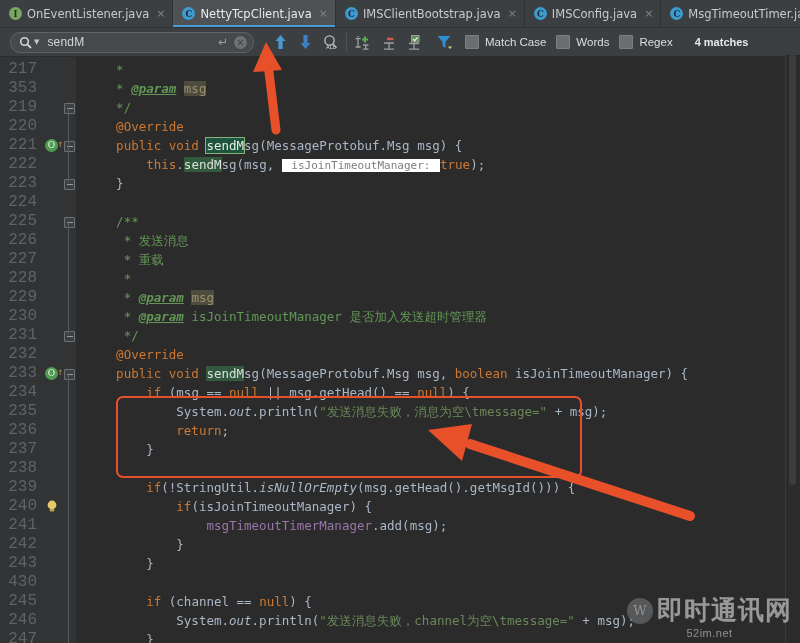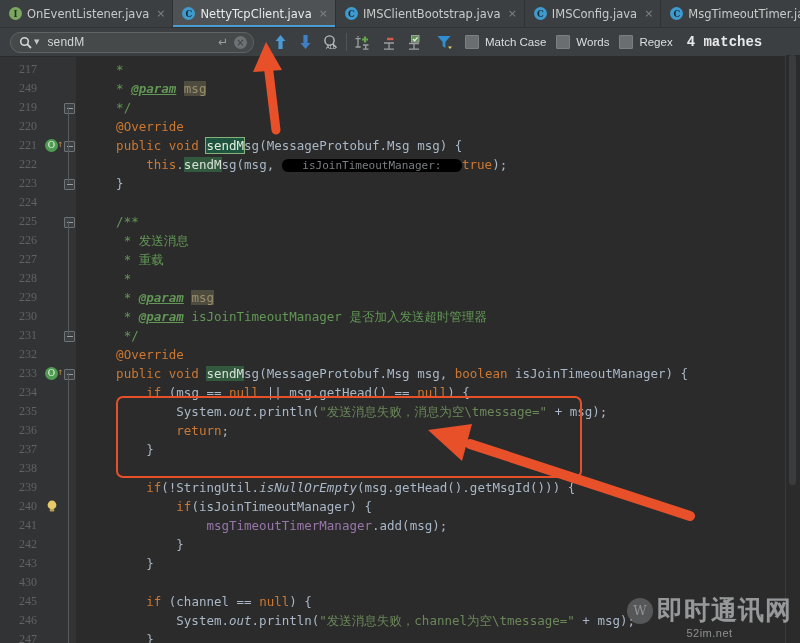--- a/index.html
+++ b/index.html
@@ -131,25 +131,25 @@
     font-size: 11.5px; color: #dcdfe0;
     font-family: "Liberation Sans", sans-serif;
   }
   .chk {
     width: 12px; height: 12px;
     background: #6a6e70;
     border: 1px solid #7b7f81;
     border-radius: 1px;
   }
   .matches {
-    margin-left: 14px;
-    font-size: 14px;
+    margin-left: 22px;
+    font-size: 11px;
     font-weight: bold;
     color: #e6e8e9;
-    font-family: Liberation Mono, monospace;
+    font-family: Liberation Sans, sans-serif;
   }
 
   
   .editor {
     position: relative;
     height: 588px;
     background: #2b2b2b;
     display: flex;
     font-family: "DejaVu Sans Mono", monospace;
     font-size: 12.5px;
@@ -161,22 +161,22 @@
     flex: none;
     background: #313335;
     text-align: right;
     color: #606366;
     padding-top: 3px;
     user-select: none;
   }
   .gutter .ln {
     height: 19px;
     padding-right: 7px;
-    font-size: 12px;
-    font-family: Liberation Serif, serif;
+    font-size: 16px;
+    font-family: Liberation Mono, monospace;
   }
   .markers {
     width: 18px;
     flex: none;
     background: #313335;
     padding-top: 3px;
     position: relative;
   }
   .folds {
     width: 14px;
@@ -199,25 +199,25 @@
   .kw    { color: #cc7832; }
   .str   { color: #6a8759; }
   .cmt   { color: #629755; }
   .cmtb  { color: #629755; font-style: italic; font-weight: bold; text-decoration: underline; }
   .cn    { color: #629755; }
   .fld   { color: #9876aa; margin-top: 29px; }
   .mth   { color: #a9b7c6; }
   .stat  { color: #a9b7c6; font-style: italic; }
   .param-hint {
     color: #7a7f82;
-    background: #000000;
+    background: #ffffff;
     font-size: 11px;
     font-style: normal;
-    padding: 0 14px;
-    border-radius: 6px;
+    padding: 0 3px;
+    border-radius: 0;
   }
   .tagv  { color: #9a8f6a; background: #4e4c3f; }
   .hit   { background: #32593d; color: #d6e0d8; }
   .hit-cur { background: #1d5540; color: #e5ecd9; outline: 1px solid #88b07b; }
 
   
   .ovr-ico {
     position: absolute;
     left: 1px;
     width: 13px; height: 13px;
@@ -440,21 +440,21 @@
       <span class="chk"></span>
       <span>Regex</span>
     </div>
 
     <div class="matches">4 matches</div>
   </div>
 
   <div class="editor">
     <div class="gutter" id="gutter">
         <div class="ln">217</div>
-        <div class="ln">249</div>
+        <div class="ln">353</div>
         <div class="ln">219</div>
         <div class="ln">220</div>
         <div class="ln">221</div>
         <div class="ln">222</div>
         <div class="ln">223</div>
         <div class="ln">224</div>
         <div class="ln">225</div>
         <div class="ln">226</div>
         <div class="ln">227</div>
         <div class="ln">228</div>

